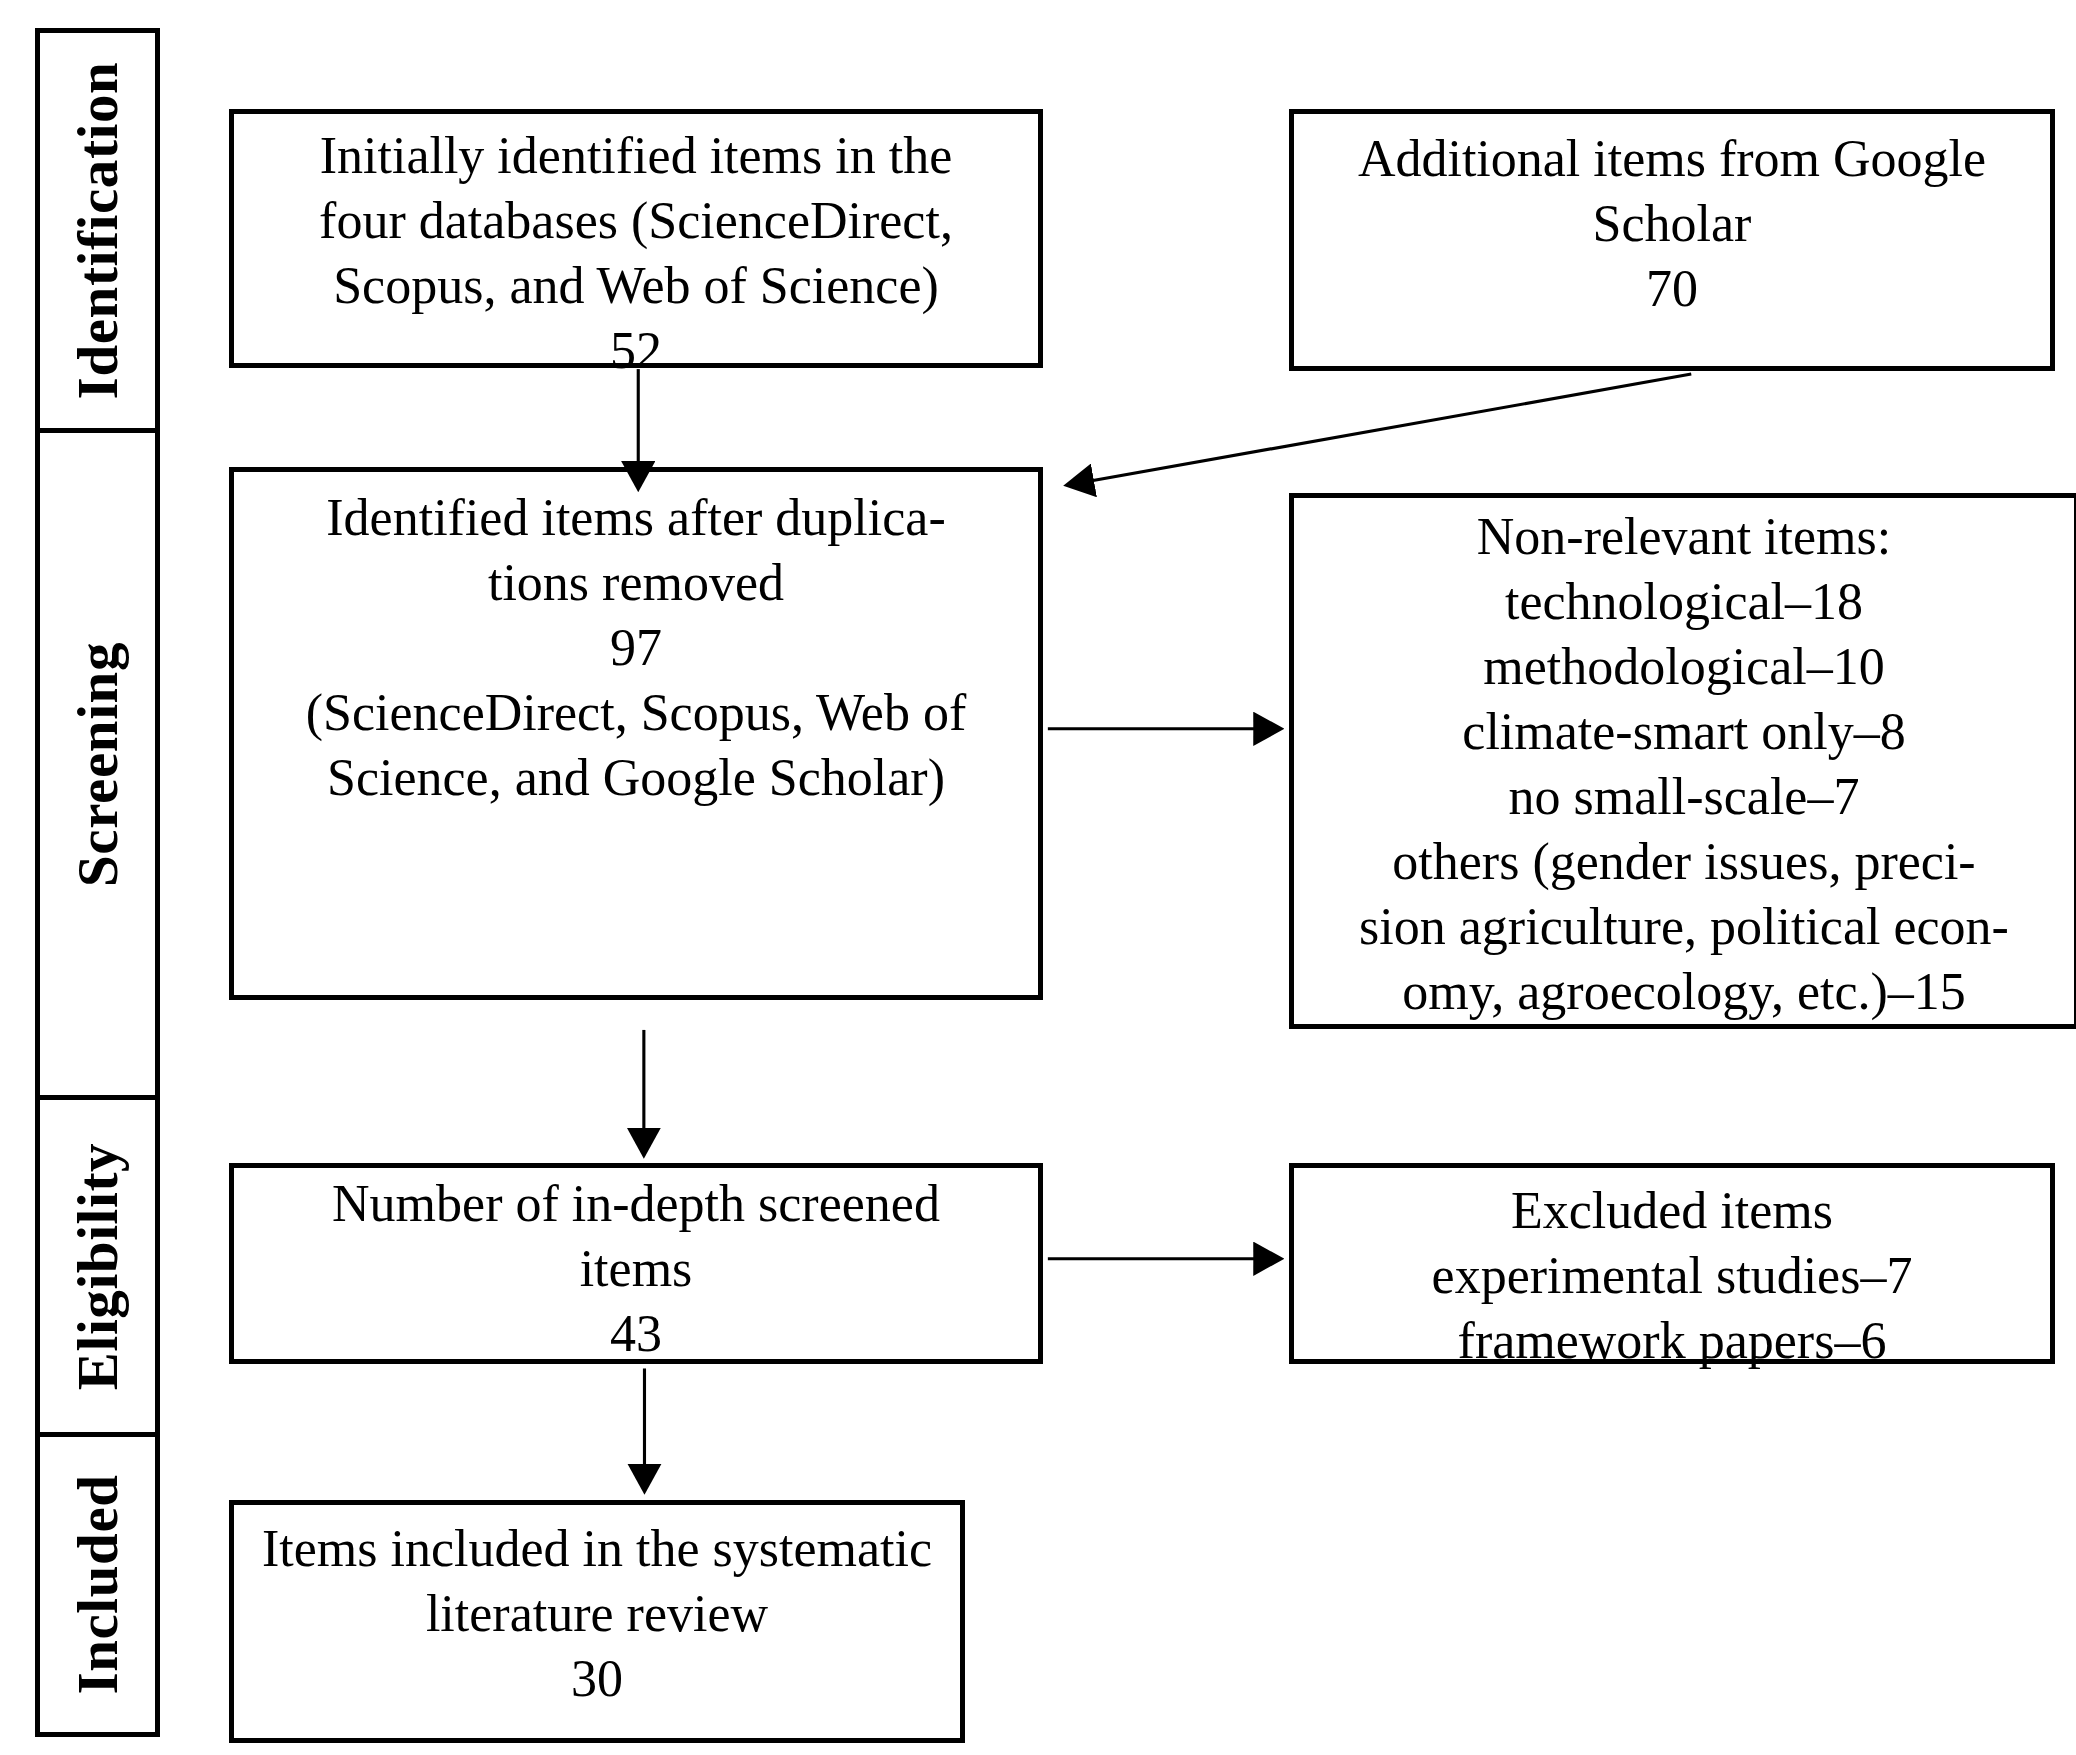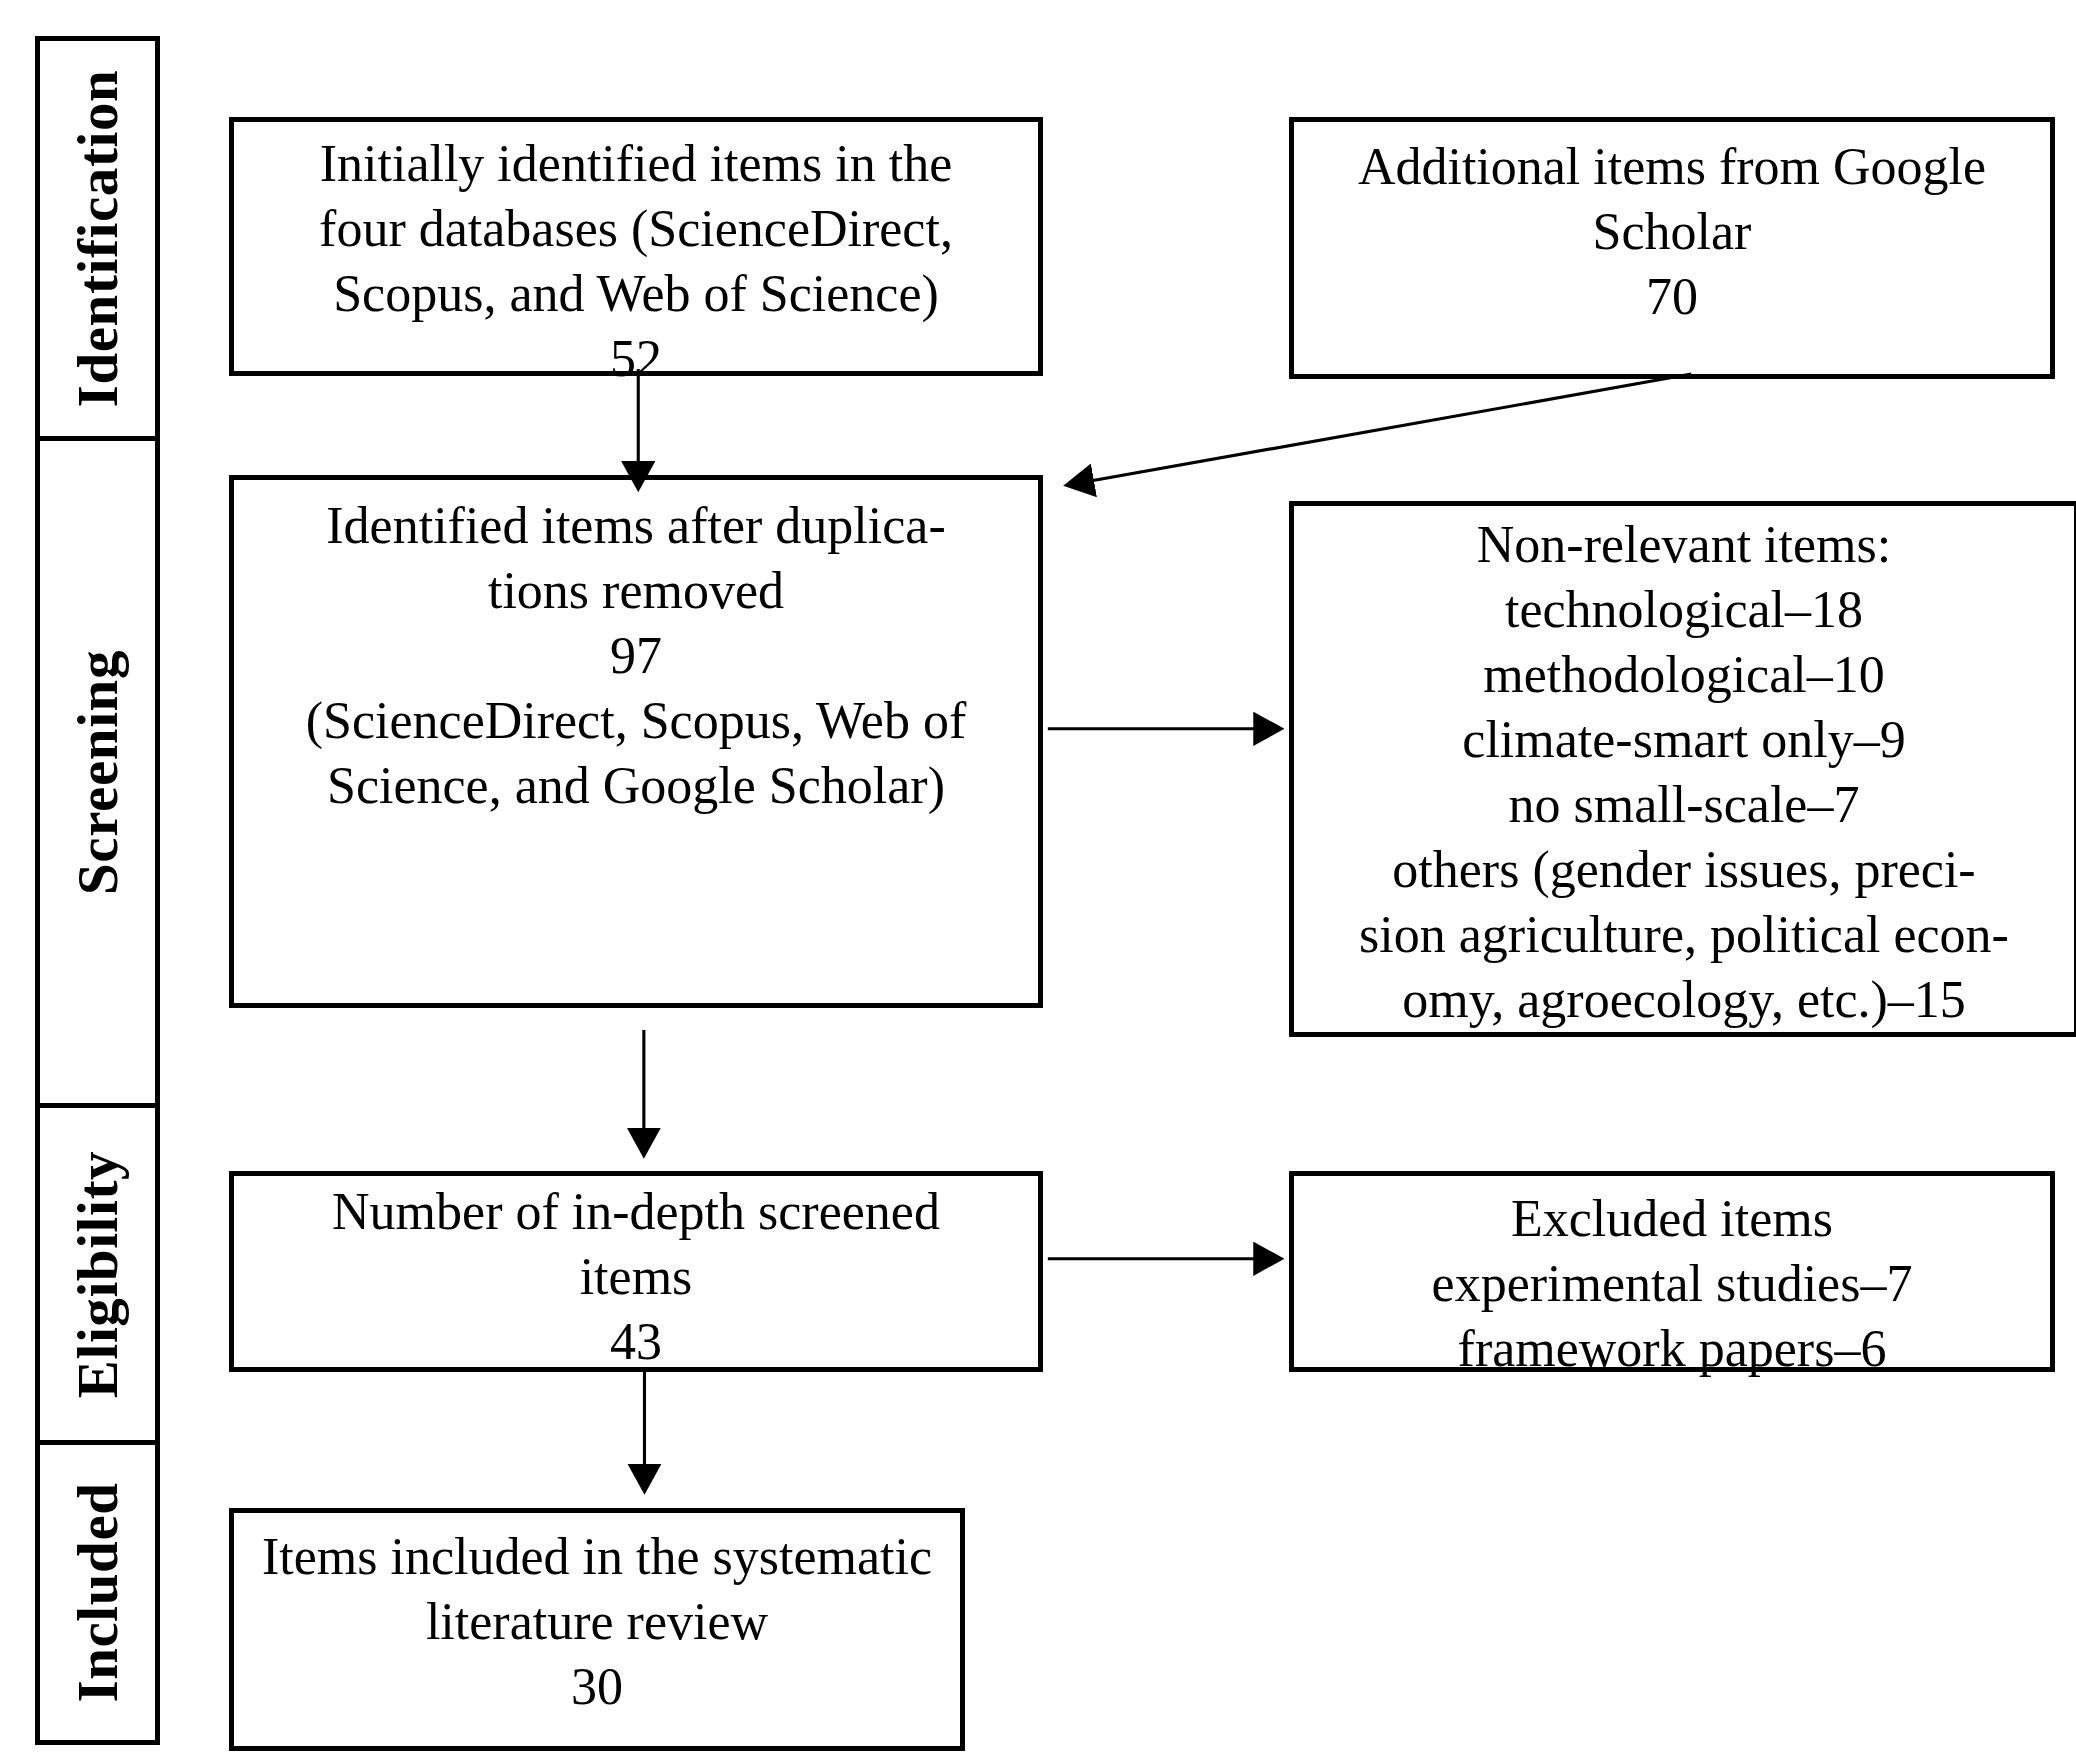--- a/index.html
+++ b/index.html
@@ -11,21 +11,20 @@
     background: #ffffff;
     color: #000000;
     font-family: "Liberation Serif", serif;
     overflow: hidden;
   }
   .box {
     position: absolute;
     box-sizing: border-box;
     border: 5px solid #000000;
     background: #ffffff;
-    margin-top: 8px;
   }
   .vlabel { display: flex; align-items: center; justify-content: center; }
   .vlabel .rot {
     transform: rotate(-90deg);
     white-space: nowrap;
     font-weight: bold;
     font-size: 57px;
     letter-spacing: 0.6px;
   }
   .fbox { text-align: center; font-size: 52px; }
@@ -68,21 +67,21 @@
     <div class="ln">tions removed</div>
     <div class="ln">97</div>
     <div class="ln">(ScienceDirect, Scopus, Web of</div>
     <div class="ln">Science, and Google Scholar)</div>
   </div>
 
   <div class="box fbox" style="left:1289px; top:493px; width:790px; height:536px; padding-top:6.2px;">
     <div class="ln">Non-relevant items:</div>
     <div class="ln">technological–18</div>
     <div class="ln">methodological–10</div>
-    <div class="ln">climate-smart only–9</div>
+    <div class="ln">climate-smart only–8</div>
     <div class="ln">no small-scale–7</div>
     <div class="ln">others (gender issues, preci-</div>
     <div class="ln">sion agriculture, political econ-</div>
     <div class="ln">omy, agroecology, etc.)–15</div>
   </div>
 
   <div class="box fbox" style="left:229px; top:1163px; width:814px; height:201px; padding-top:2.5px;">
     <div class="ln">Number of in-depth screened</div>
     <div class="ln">items</div>
     <div class="ln">43</div>

